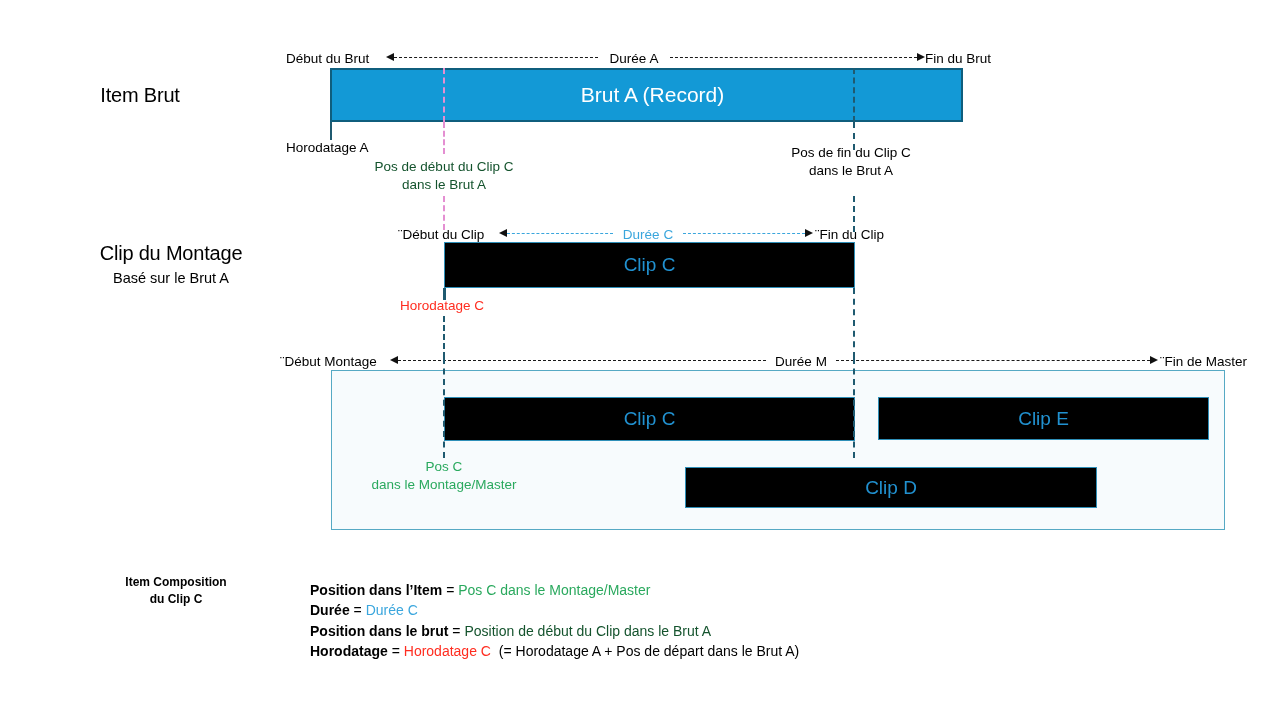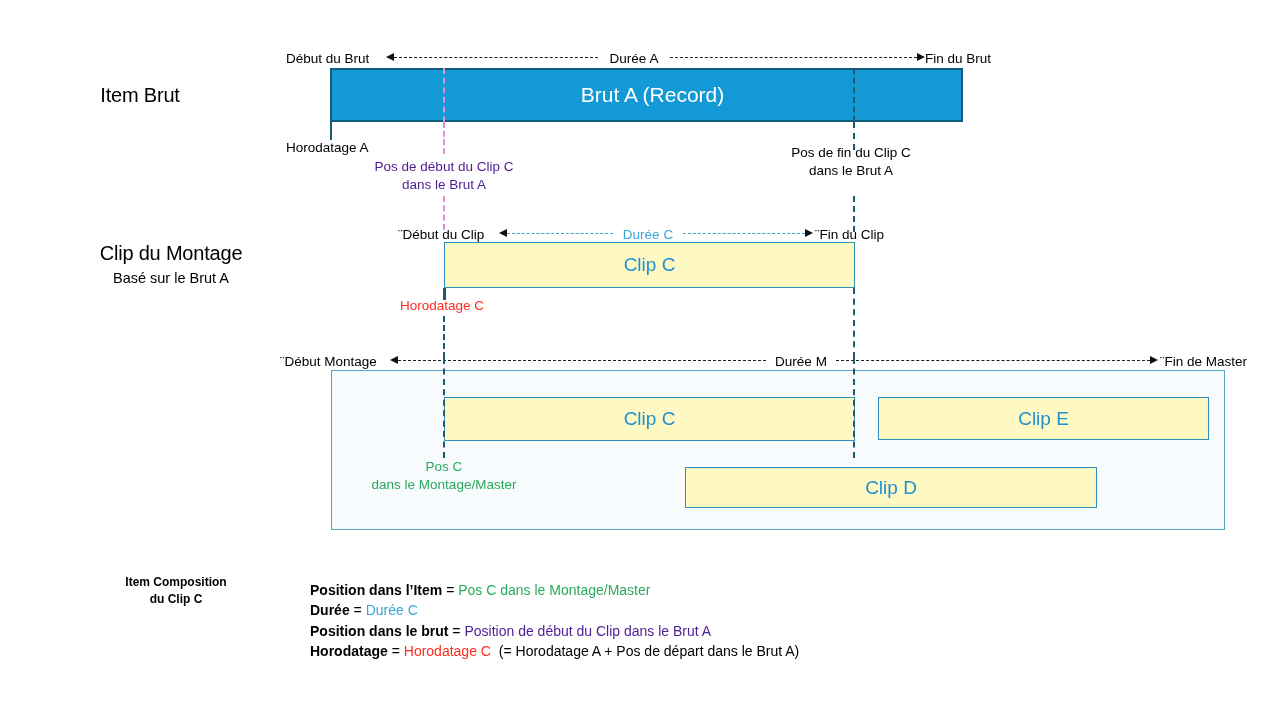--- a/index.html
+++ b/index.html
@@ -45,42 +45,42 @@
   }
 
   
   .lbl {
     font-size: 13.5px;
     color: #000;
     white-space: nowrap;
     line-height: 1.32;
   }
   .lbl-c { text-align: center; }
-  .pink   { color: #4c1d95; }
+  .pink   { color: #14532d; }
   .blue   { color: #3aa6dd; }
   .red    { color: #ff2d20; }
   .green  { color: #2aa95e; }
 
   
   .brut-bar {
     background: #1399d6;
     border: 2px solid #0f5e7d;
     box-sizing: border-box;
     color: #ffffff;
     font-size: 21px;
     display: flex;
     align-items: center;
     justify-content: center;
   }
 
   
   .clip-box {
     box-sizing: border-box;
     border: 1.4px solid #2e8fb8;
-    background: #fef9c3;
+    background: #000000;
     color: #2191d0;
     font-size: 19px;
     display: flex;
     align-items: center;
     justify-content: center;
   }
   .montage-box {
     box-sizing: border-box;
     border: 1.4px solid #56a9c4;
     background: #f7fbfd;

